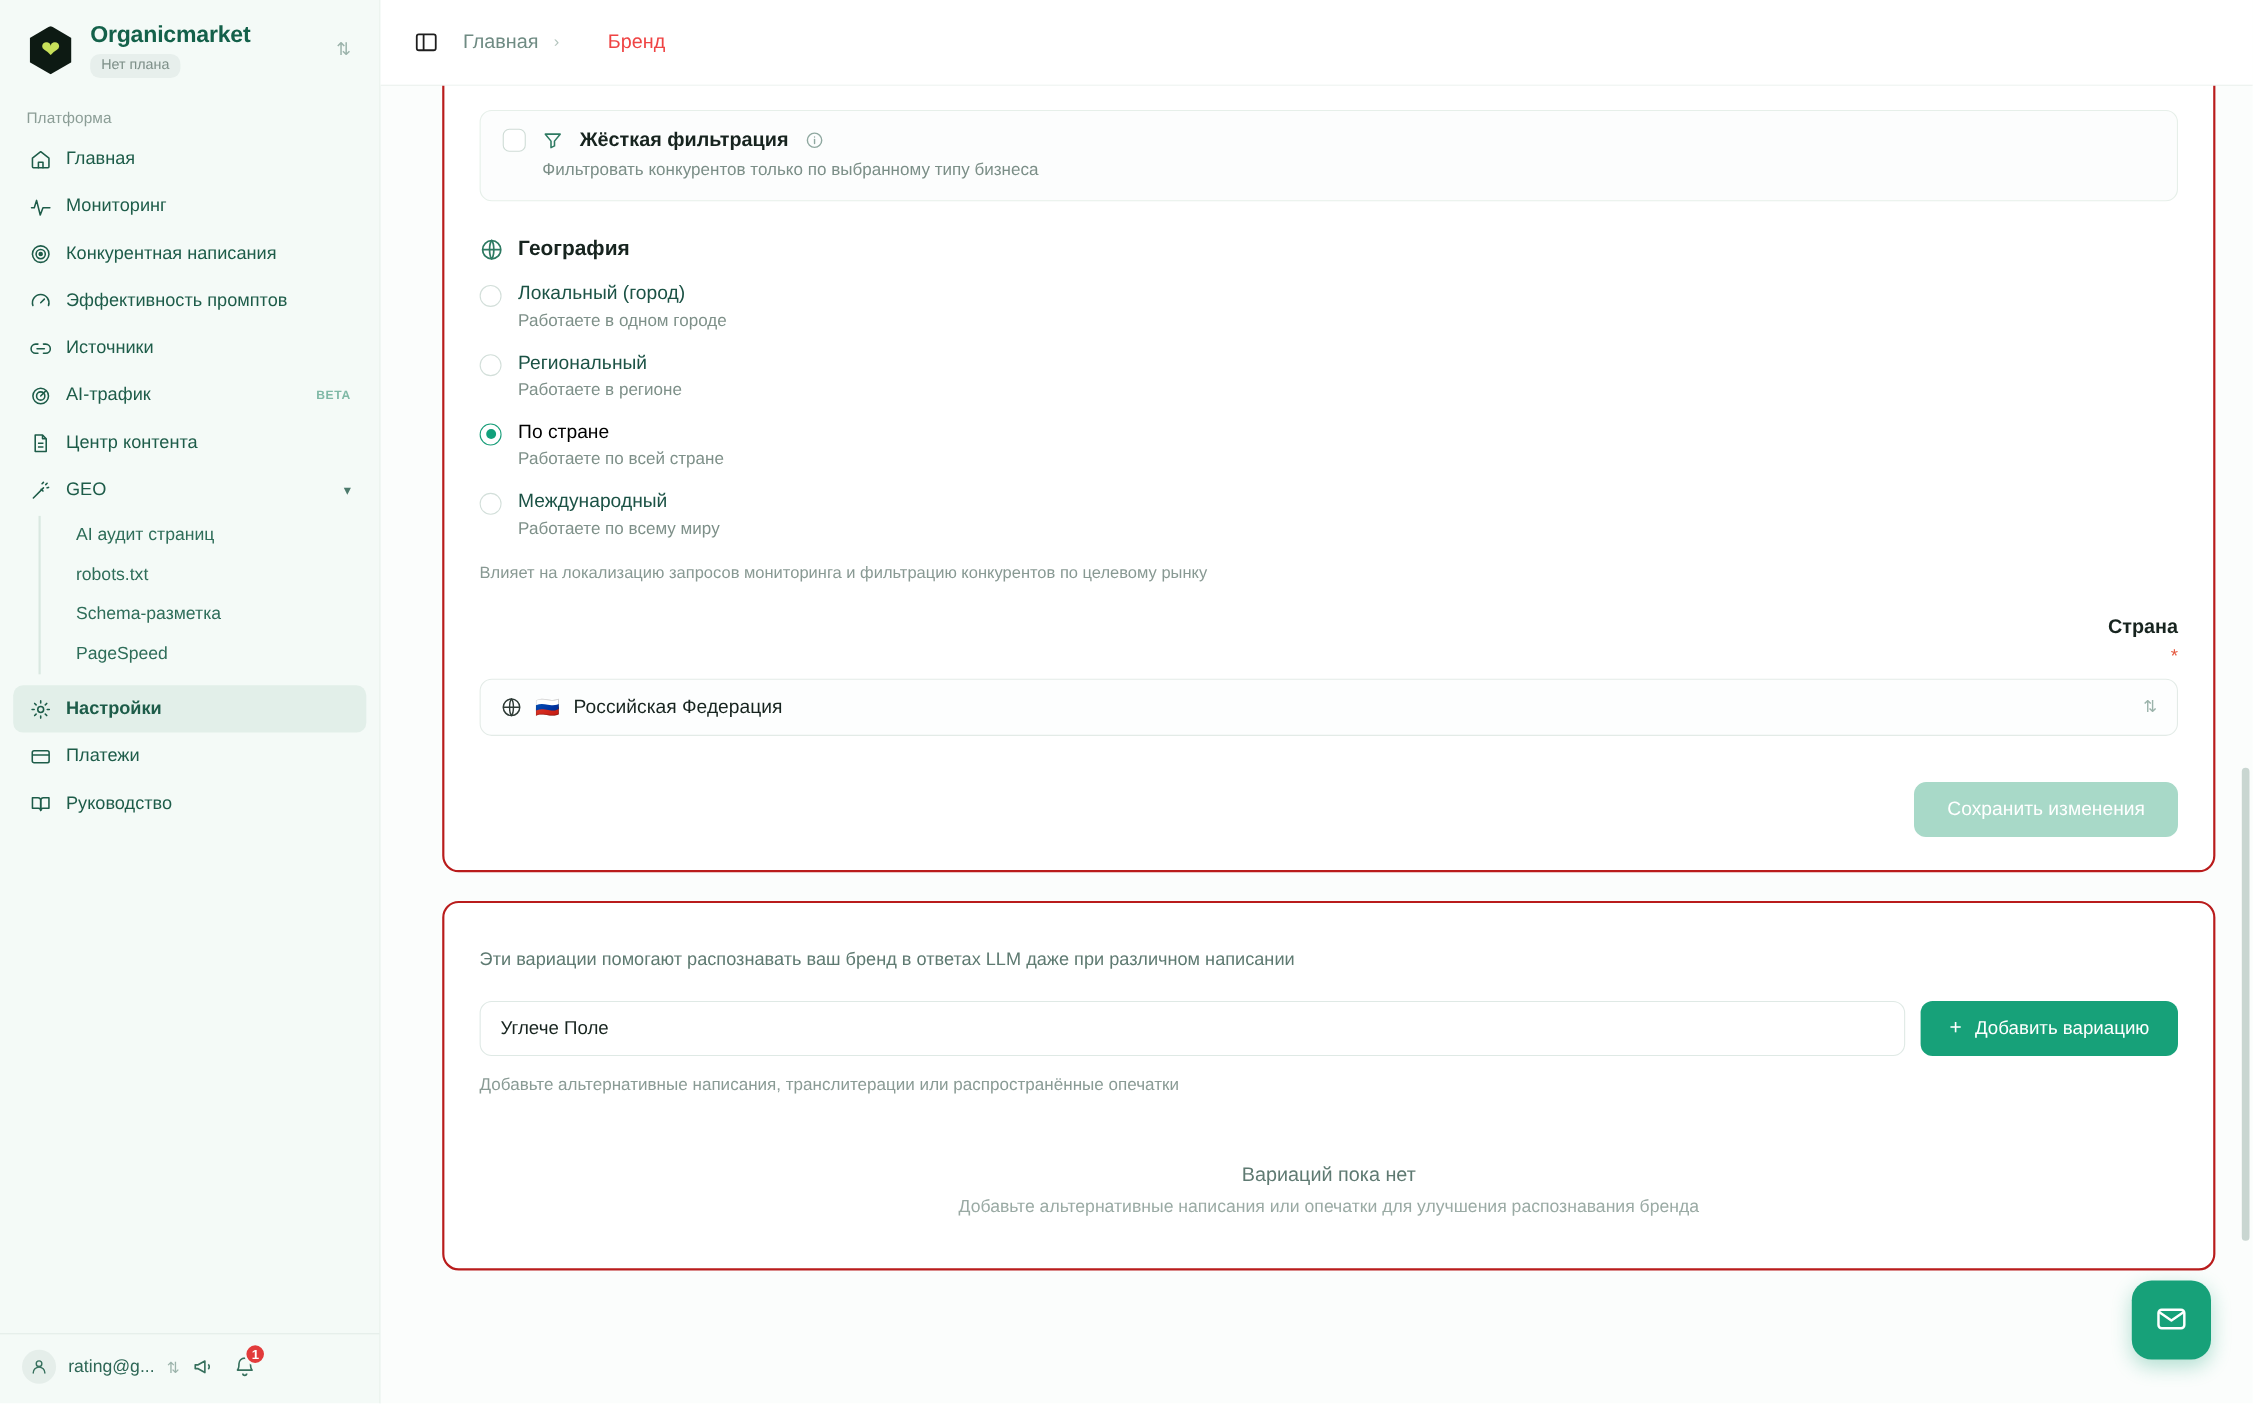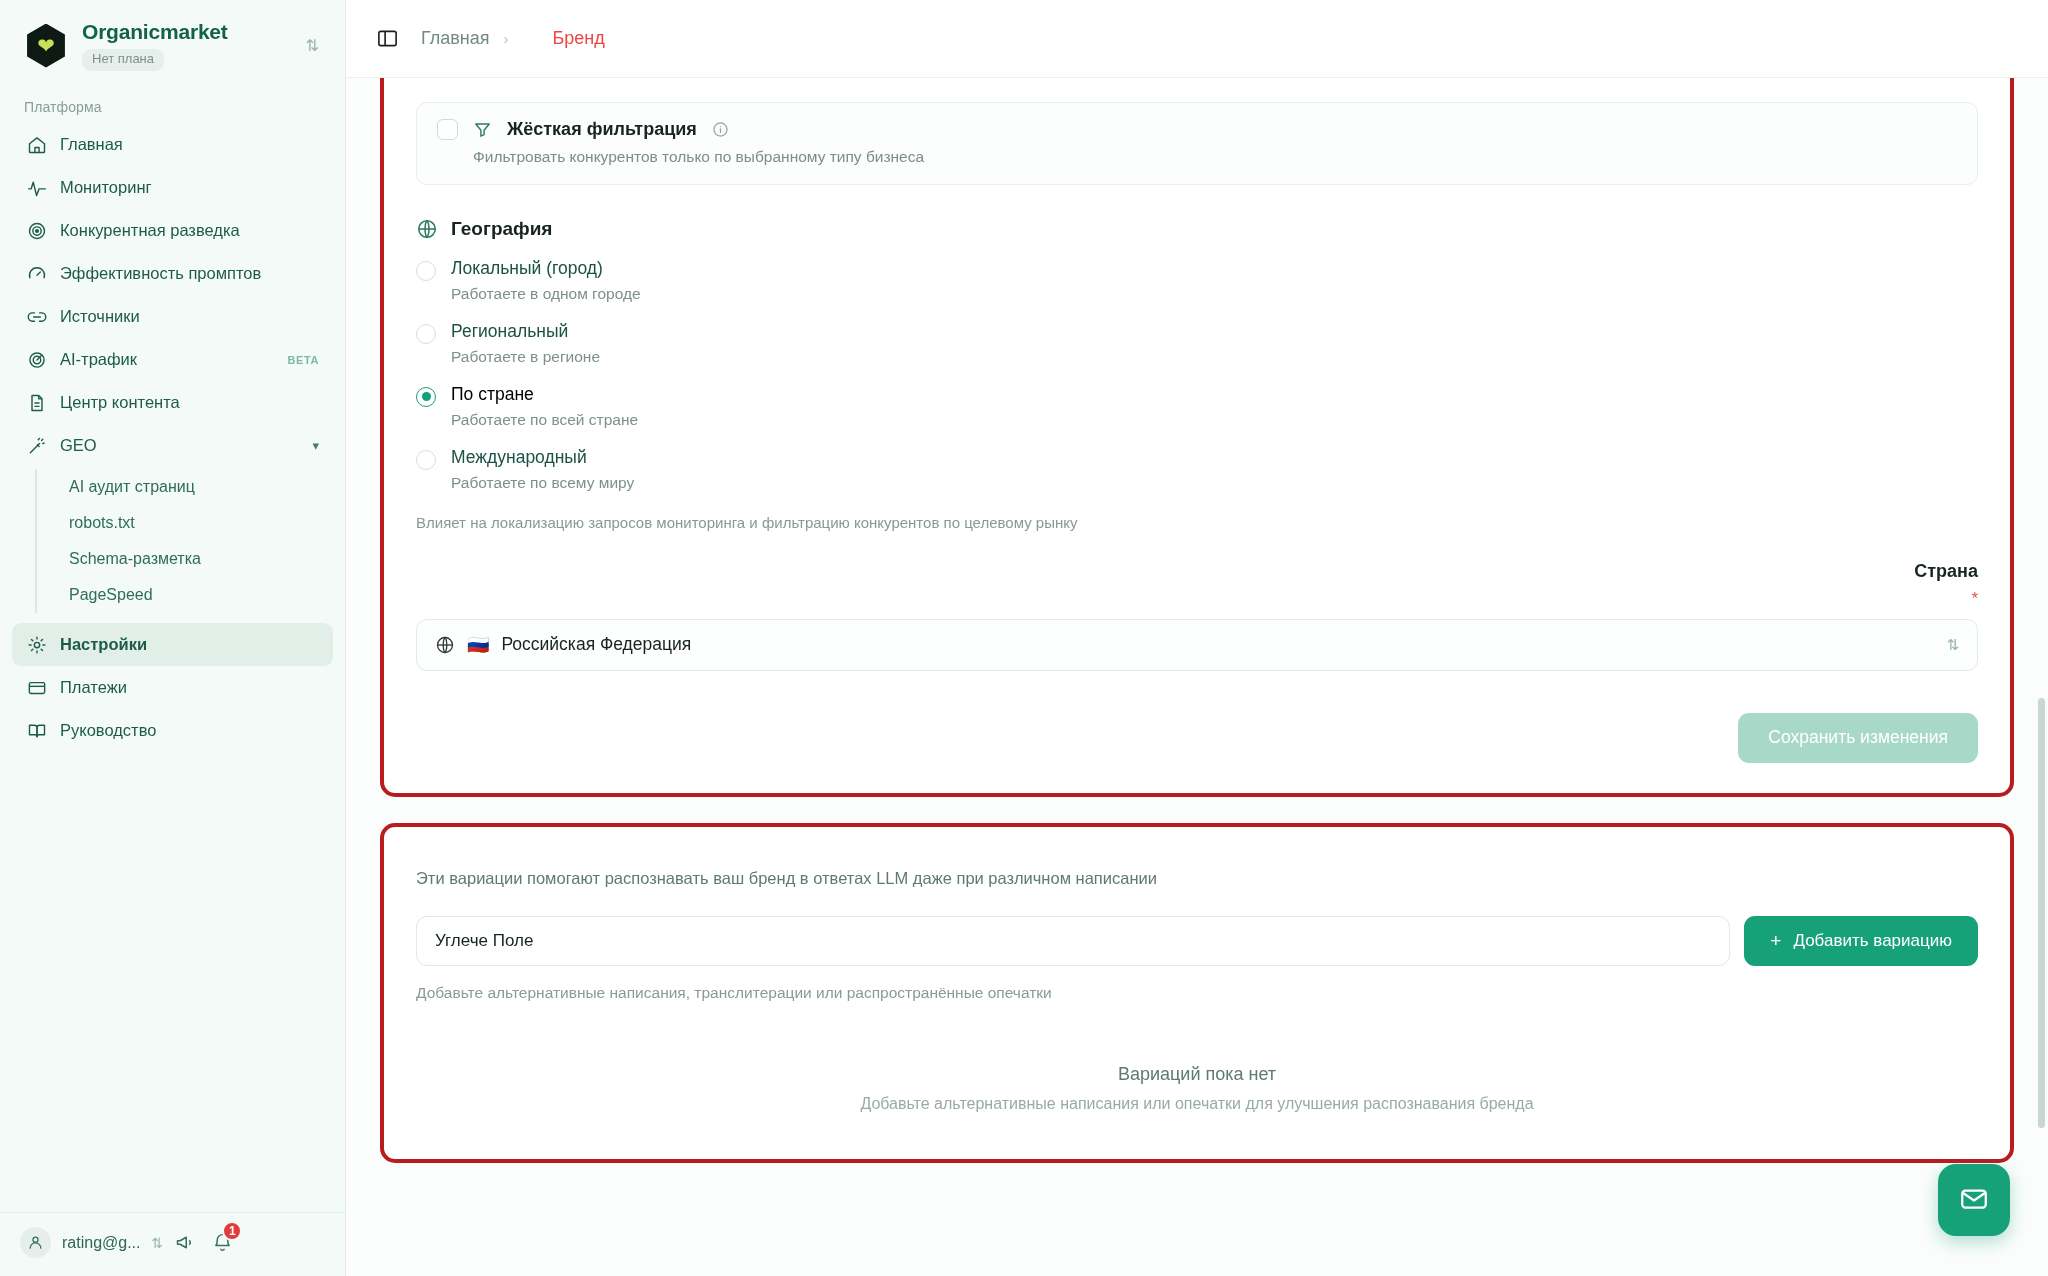--- a/index.html
+++ b/index.html
@@ -183,24 +183,25 @@
 
   .scroll-area {
     flex: 1 1 auto;
     overflow: hidden;
     padding: 0 34px;
     position: relative;
   }
 
   .card {
     background: #ffffff;
-    border: 4px solid #b91c1c;
+    border: 2px solid #b91c1c;
     border-radius: 15px;
     margin-top: 0;
     position: relative;
+    margin-left: 22px;
   }
   .card.first {
     margin-top: -42px;
     padding: 62px 32px 30px 32px;
   }
   .card.second {
     margin-top: 26px;
     padding: 30px 32px 36px 32px;
   }
 
@@ -407,21 +408,21 @@
     </div>
 
     <div class="nav-item">
       <span class="ic">
         <svg viewBox="0 0 24 24" fill="none" stroke="#1d5c49" stroke-width="1.7">
             <circle cx="12" cy="12" r="9"></circle>
             <circle cx="12" cy="12" r="5"></circle>
             <circle cx="12" cy="12" r="1.6" fill="#1d5c49"></circle>
           </svg>
       </span>
-      <span class="nav-label">Конкурентная разведка</span>
+      <span class="nav-label">Конкурентная написания</span>
     </div>
 
     <div class="nav-item">
       <span class="ic">
         <svg viewBox="0 0 24 24" fill="none" stroke="#1d5c49" stroke-width="1.7" stroke-linecap="round">
             <path d="M3.5 16.5a9 9 0 1 1 17 0"></path>
             <path d="M12 13.5 16 9.5"></path>
           </svg>
       </span>
       <span class="nav-label">Эффективность промптов</span>

